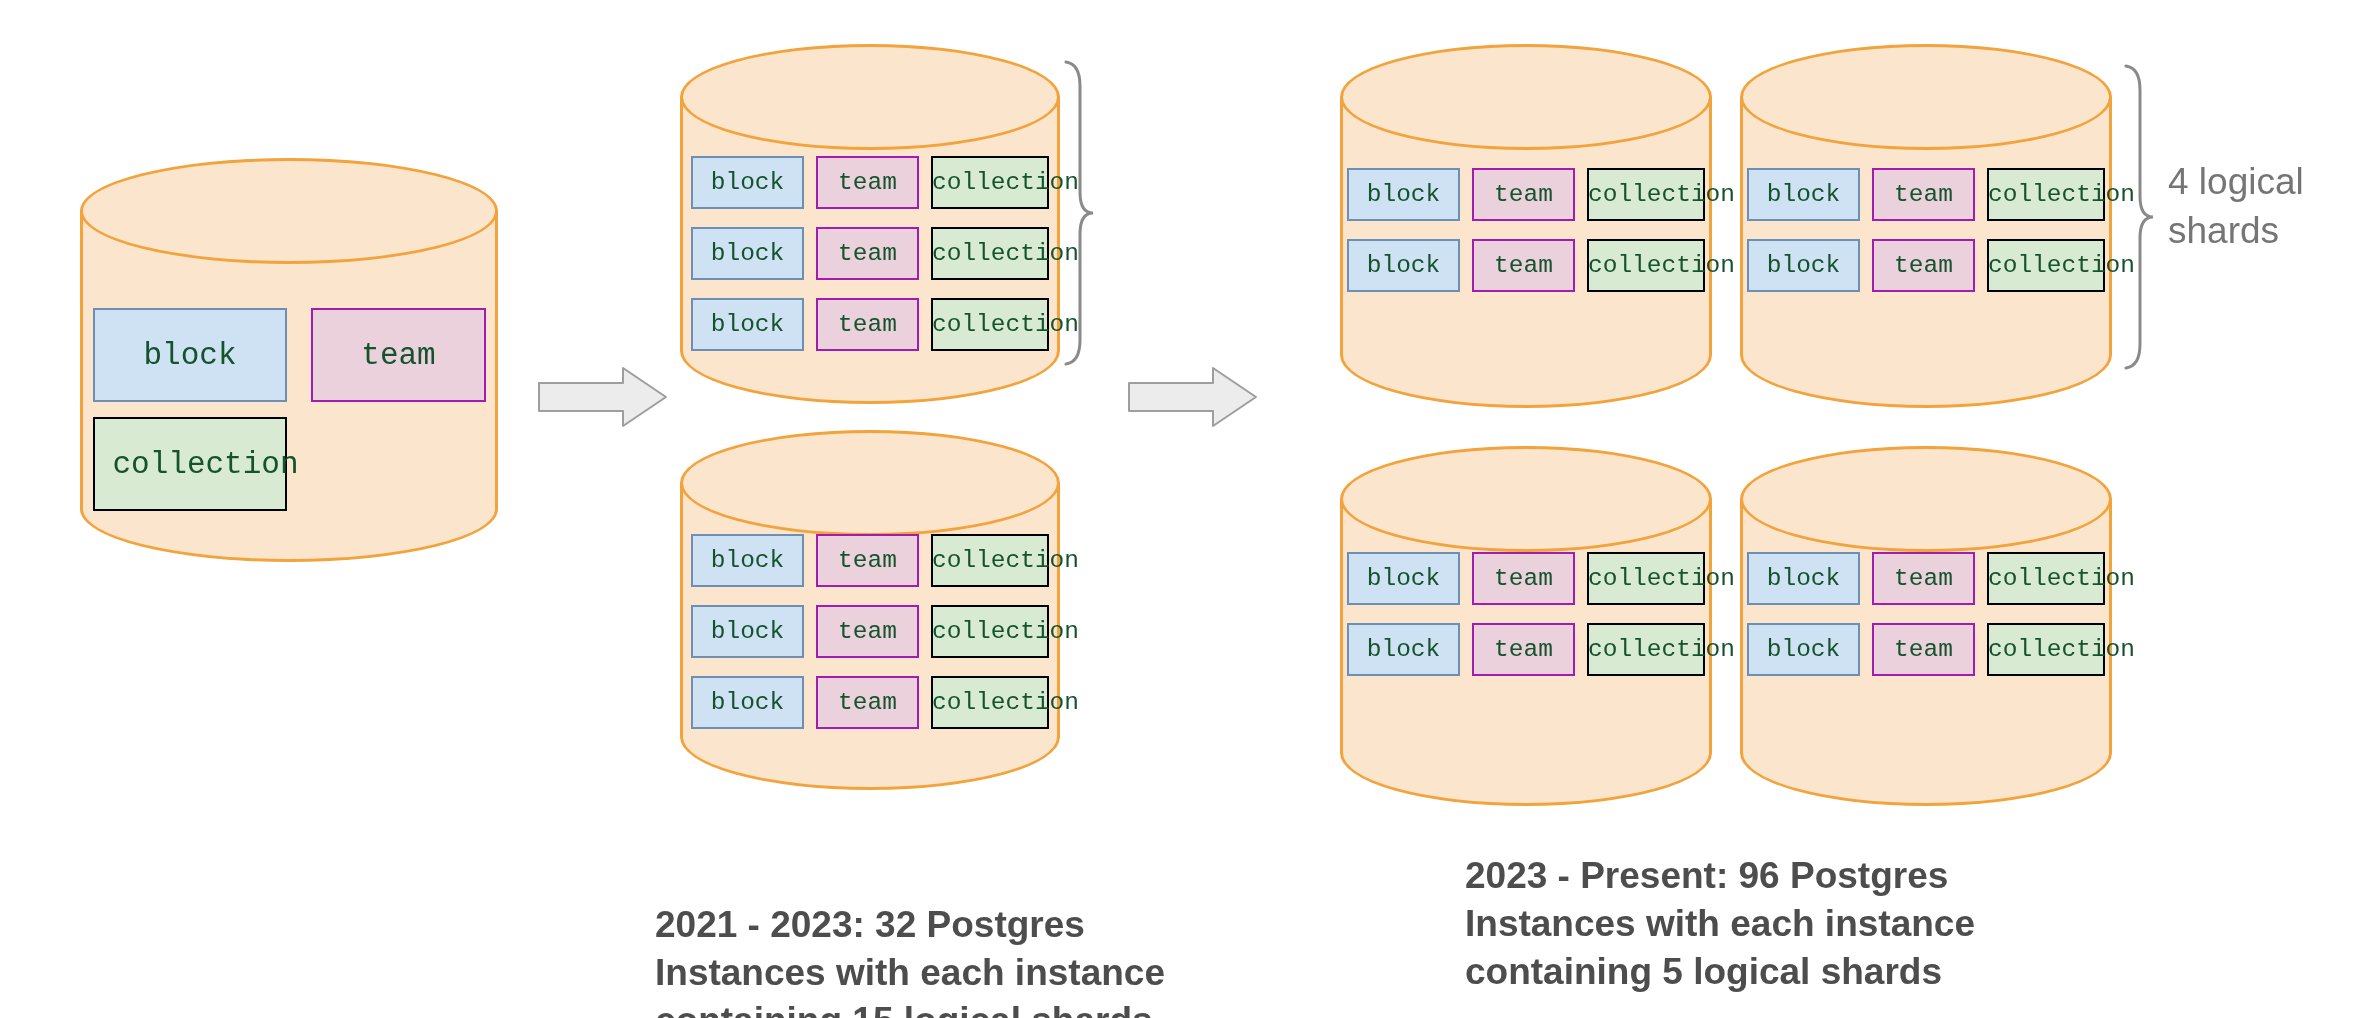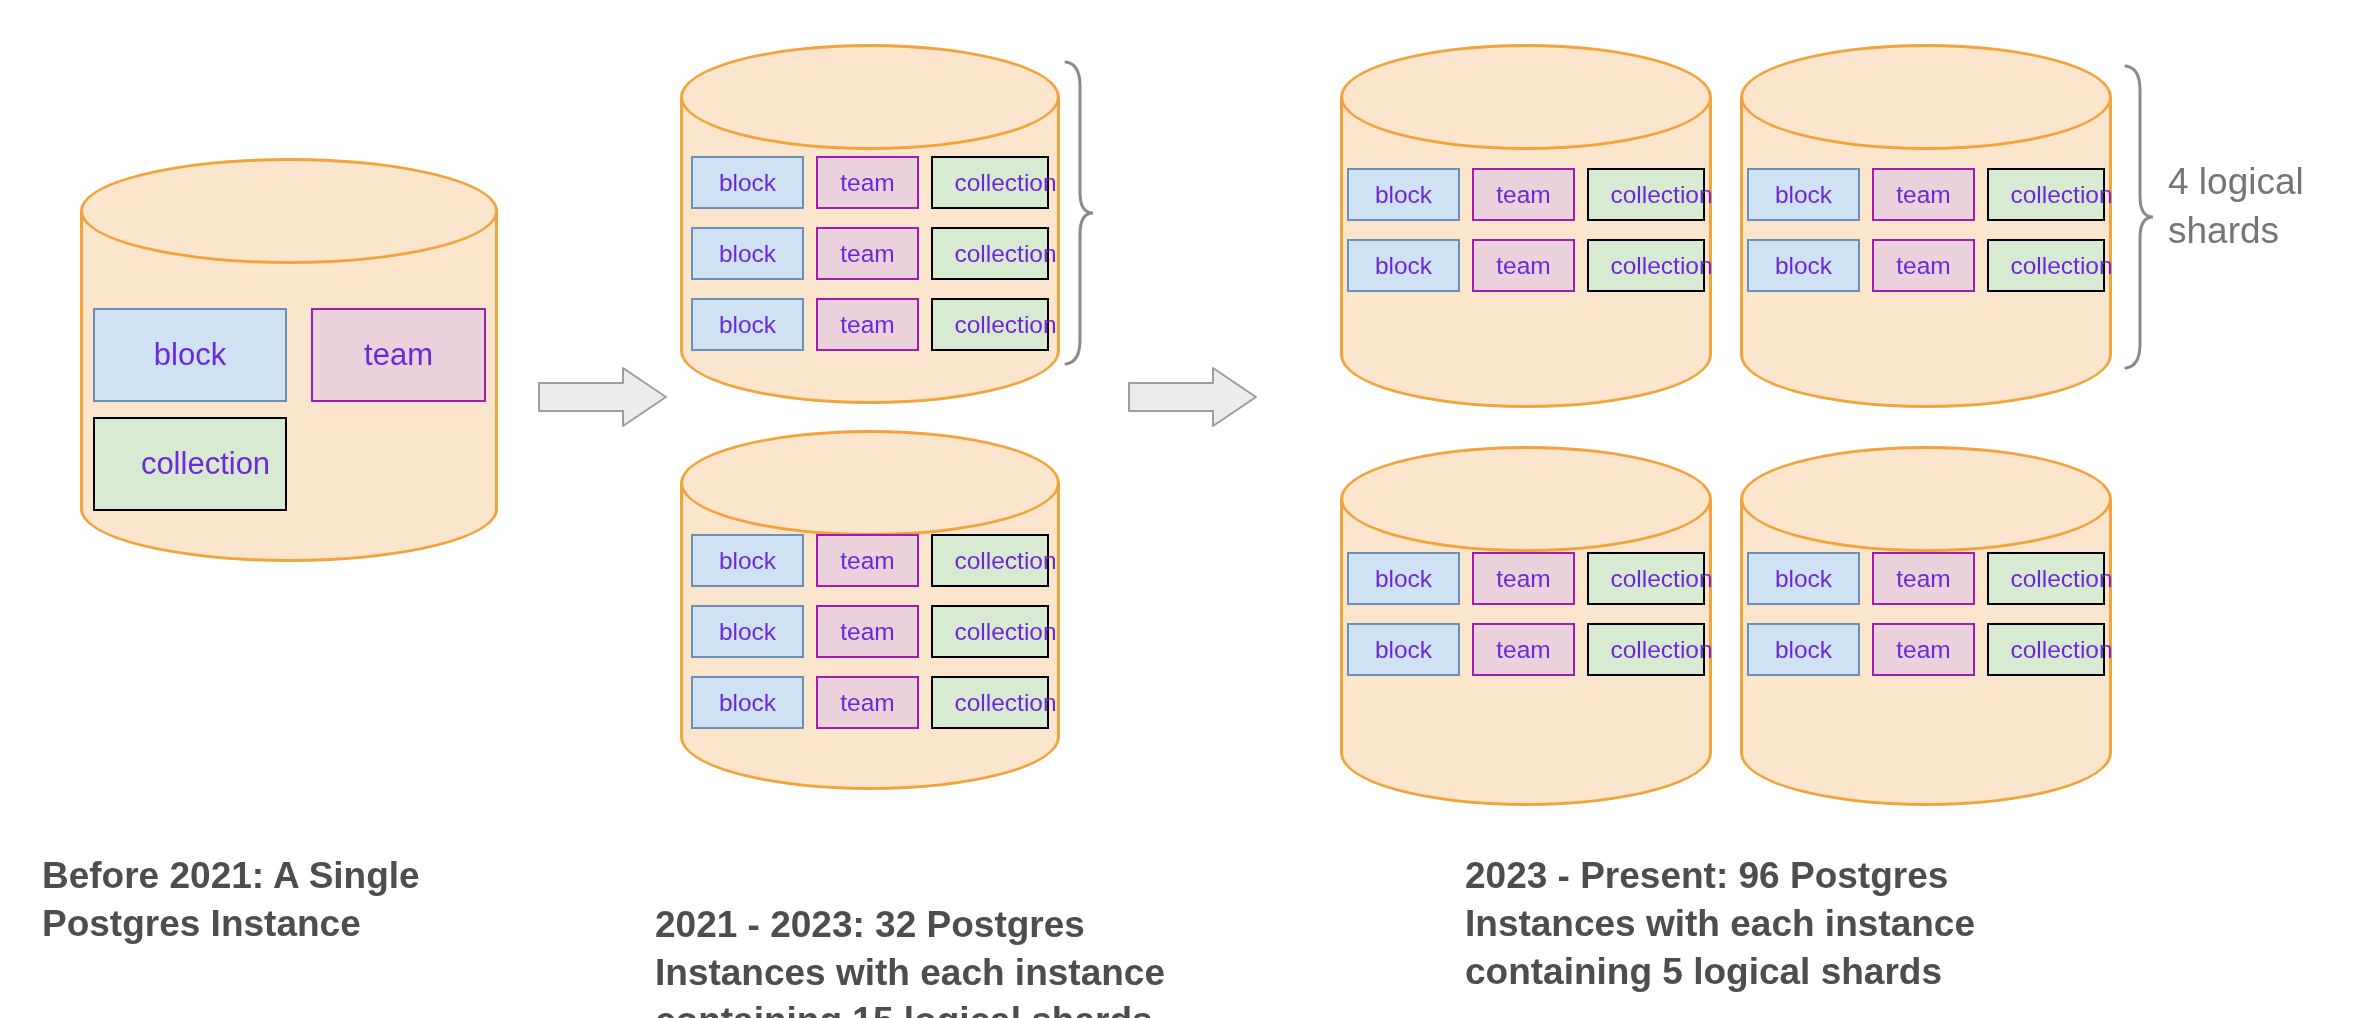--- a/index.html
+++ b/index.html
@@ -36,22 +36,23 @@
   .cyl-content {
     position:absolute; left:0; right:0; z-index:3;
     display:flex; flex-direction:column; align-items:center; gap:18px;
   }
 
   
   .trow { display:flex; gap:12px; }
   .box {
     box-sizing:border-box;
     display:flex; align-items:center; justify-content:center;
-    color:#6d28d9;
+    color:#14532d;
     font-size:24.5px;
+    font-family:Liberation Mono, monospace;
   }
   .box.blue  { background:#cfe2f3; border:2px solid #6d8eb5; }
   .box.pink  { background:#ead1dc; border:2px solid #a21caf; }
   .box.green { background:#d9ead3; border:2px solid #000000;padding-left:31px; }
 
   .sm   { height:53px; }
   .sm-b { width:113px; }
   .sm-t { width:103px; }
   .sm-c { width:118px; }
 
@@ -220,19 +221,18 @@
         <div class="box green sm sm-c">collection</div>
       </div>
     </div>
   </div>
 
   <svg class="brace" style="left:2122px; top:62px;" viewBox="0 0 34 310">
     <path d="M4,4 Q18,6 18,28 L18,134 Q18,155 31,155 Q18,155 18,176 L18,282 Q18,304 4,306" fill="none" stroke="#8a8a8a" stroke-width="3" stroke-linecap="round"></path>
   </svg>
   <div class="shard-label" style="left:2168px; top:158px; width:170px;">4 logical shards</div>
 
-  <div class="caption" style="left:42px; top:852px; width:440px;">Before 2021: A Single Postgres Instance</div>
 
   <div class="caption" style="left:655px; top:901px; width:570px;">2021 - 2023: 32 Postgres Instances with each instance containing 15 logical shards</div>
 
   <div class="caption" style="left:1465px; top:852px; width:570px;">2023 - Present: 96 Postgres Instances with each instance containing 5 logical shards</div>
 
 </div>
 
 </body></html>

